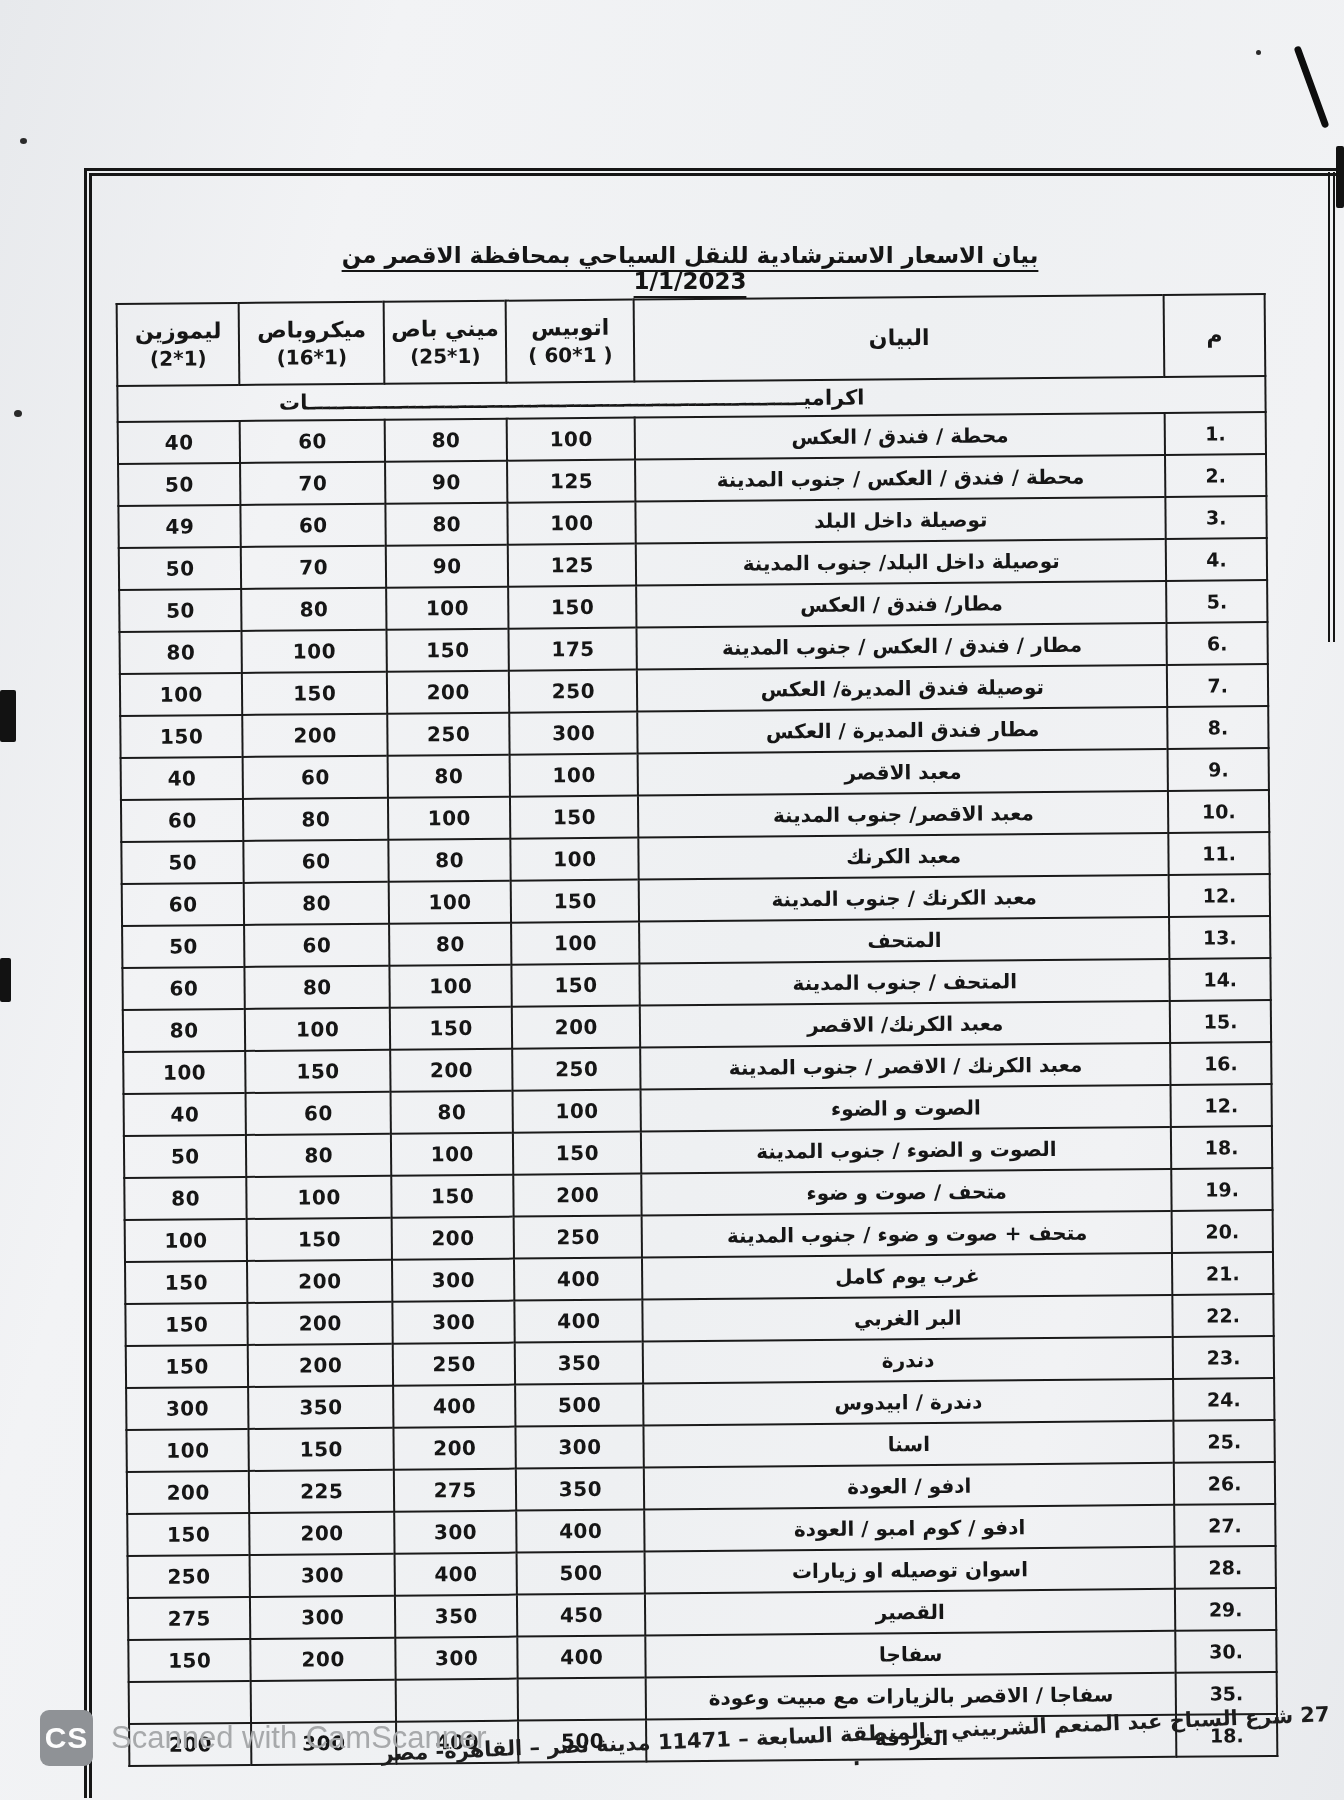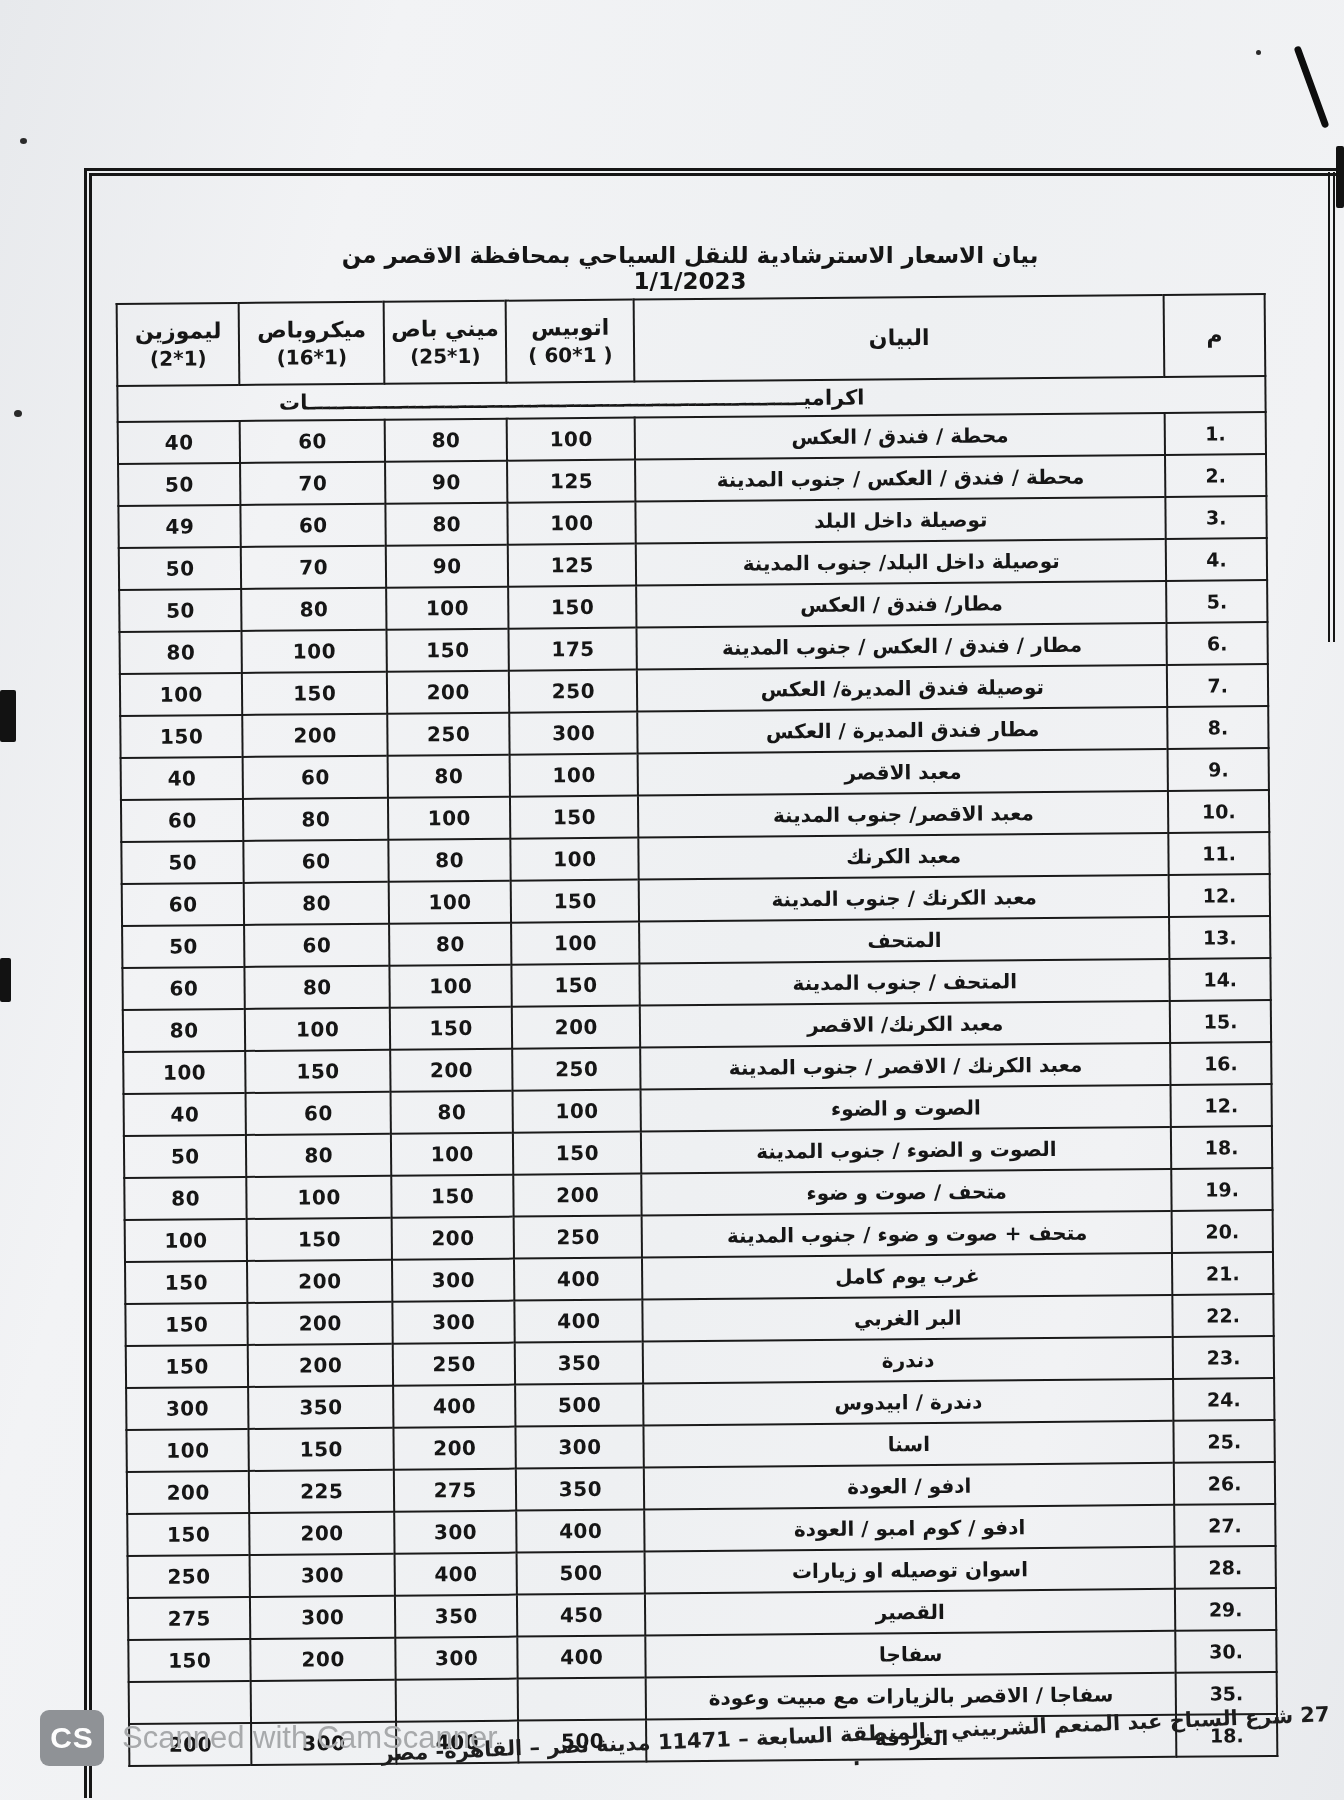--- a/index.html
+++ b/index.html
@@ -23,21 +23,21 @@
   .speck{position:absolute;background:#2a2a2a;border-radius:50%;}
   .pen-mark{
     position:absolute;left:1308px;top:44px;width:7px;height:86px;
     background:#0d0d0d;border-radius:4px;transform:rotate(-20deg);
   }
   
   .doc-title{
     position:absolute;top:242px;left:300px;width:780px;
     direction:rtl;text-align:center;
     font-size:23px;font-weight:bold;
-    text-underline-offset:7px;
+    text-decoration:underline;text-underline-offset:7px;
     text-decoration-thickness:2px;
     color:#151515;
   }
   
   .table-wrap{
     position:absolute;left:122px;top:298px;width:1152px;
     transform:rotate(-0.5deg);
   }
   table.price{
     width:1150px;border-collapse:collapse;direction:rtl;
@@ -71,21 +71,21 @@
     direction:rtl;text-align:center;
     font-size:21px;font-weight:bold;color:#1d1d1d;
     transform:rotate(-2.4deg);
   }
   
   .watermark{
     position:absolute;left:40px;top:1706px;height:64px;
     display:flex;align-items:center;gap:18px;
   }
   .cs-logo{
-    width:64px;height:56px;background:#8f9296;border-radius:9px;
+    width:53px;height:56px;background:#8f9296;border-radius:9px;
     color:#fdfdfd;font-weight:bold;font-size:30px;
     display:flex;align-items:center;justify-content:center;
     font-family:"Liberation Sans",sans-serif;letter-spacing:1px;
   }
   .wm-text{
     color:#a7a9ab;font-size:31px;font-family:"Liberation Sans",sans-serif;
     white-space:nowrap;
   }
 </style>
 </head>

